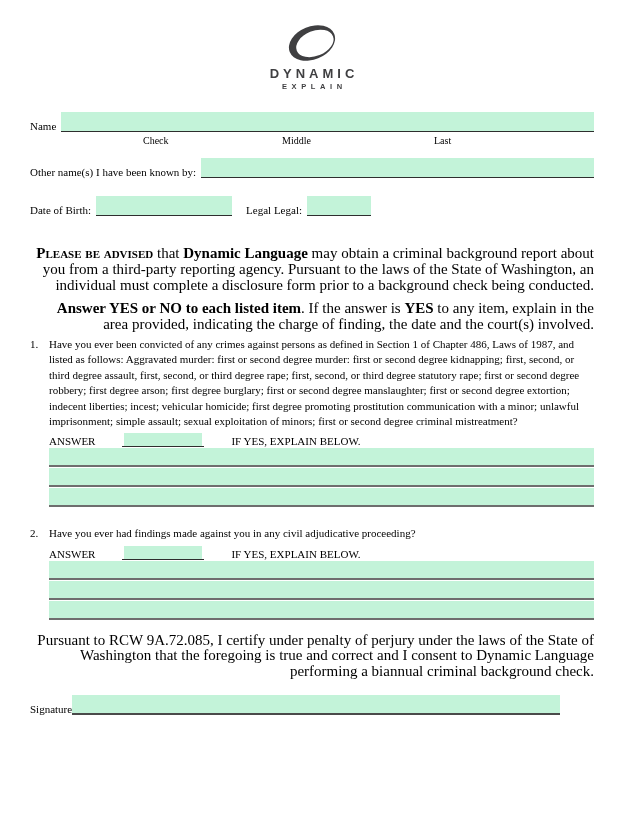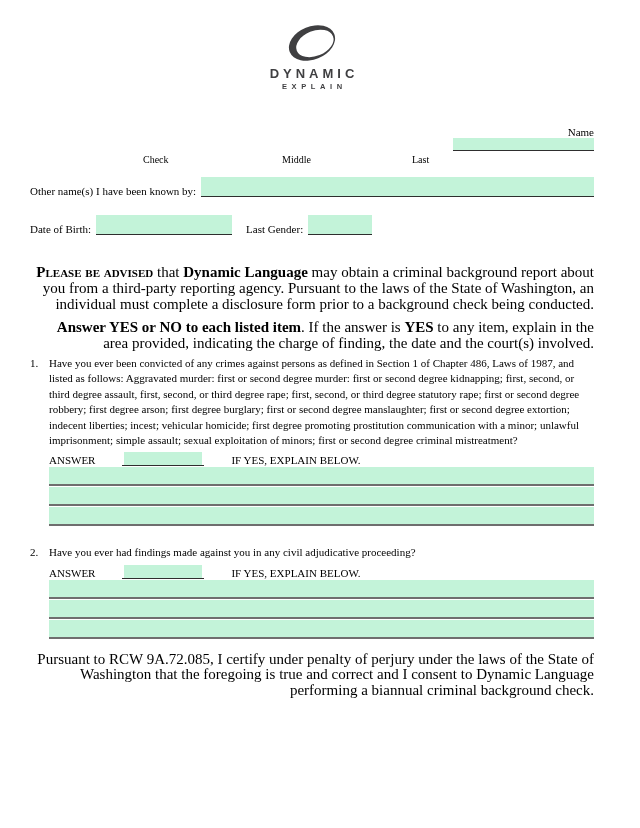--- a/index.html
+++ b/index.html
@@ -45,26 +45,26 @@
     background:var(--field-highlight);
     border:none;outline:none;
     border-bottom:1.5px solid var(--underline);
     height:20px;padding:0 3px;
   }
   .lbl{font-size:11px;white-space:nowrap;}
 
   .row{display:flex;align-items:flex-end;}
   .row .grow{flex:1;}
 
-  .name-row{margin-top:35px;flex-direction:column;}
+  .name-row{margin-top:21px;}
   .sub-labels{position:relative;height:13px;font-size:10px;margin-top:3px;}
   .sub-labels span{position:absolute;top:0;}
   .sub-first{left:113px;}
   .sub-middle{left:252px;}
-  .sub-last{left:382px;font-family:Liberation Serif, serif;}
+  .sub-last{left:404px;font-family:Liberation Serif, serif;}
 
   .other-row{margin-top:10px;}
   .other-row .lbl{margin-right:5px;}
 
   .dob-row{margin-top:18px;}
   .dob-input{width:136px;margin-left:5px;}
   .gender-lbl{margin-left:14px;}
   .gender-input{width:64px;margin-left:5px;}
 
   
@@ -142,21 +142,21 @@
   </div>
 
   <div class="row other-row">
     <span class="lbl">Other name(s) I have been known by:</span>
     <input type="text" class="hl-input grow" value="" style="">
   </div>
 
   <div class="row dob-row">
     <span class="lbl">Date of Birth:</span>
     <input type="text" class="hl-input dob-input" value="" style="">
-    <span class="lbl gender-lbl">Last Gender:</span>
+    <span class="lbl gender-lbl">Legal Legal:</span>
     <input type="text" class="hl-input gender-input" value="" style="">
   </div>
 
   <p class="para advisory"><span class="smallcaps">Please be advised</span><span> that </span><span class="b">Dynamic Language</span><span> may obtain a criminal background report about you from a third-party reporting agency. Pursuant to the laws of the State of Washington, an individual must complete a disclosure form prior to a background check being conducted.</span></p>
 
   <p class="para instructions"><span class="b">Answer YES or NO to each listed item</span><span>. If the answer is </span><span class="b">YES</span><span> to any item, explain in the area provided, indicating the charge of finding, the date and the court(s) involved.</span></p>
 
   <div class="question">
     <span class="q-num">1.</span>
     <span class="q-text">Have you ever been convicted of any crimes against persons as defined in Section 1 of Chapter 486, Laws of 1987, and listed as follows: Aggravated murder: first or second degree murder: first or second degree kidnapping; first, second, or third degree assault, first, second, or third degree rape; first, second, or third degree statutory rape; first or second degree robbery; first degree arson; first degree burglary; first or second degree manslaughter; first or second degree extortion; indecent liberties; incest; vehicular homicide; first degree promoting prostitution communication with a minor; unlawful imprisonment; simple assault; sexual exploitation of minors; first or second degree criminal mistreatment?</span>
@@ -186,15 +186,19 @@
     <span>IF YES, EXPLAIN BELOW.</span>
   </div>
   <div class="exp-block">
     <input type="text" class="exp-row" value="" style="">
     <input type="text" class="exp-row" value="" style="">
     <input type="text" class="exp-row" value="" style="">
   </div>
 
   <p class="para certification">Pursuant to RCW 9A.72.085, I certify under penalty of perjury under the laws of the State of Washington that the foregoing is true and correct and I consent to Dynamic Language performing a biannual criminal background check.</p>
 
+  <div class="row sig-row">
+    <span class="lbl">Signature</span>
+    <input type="text" class="hl-input grow" value="" style="">
+  </div>
 
 
 </div>
 
 </body></html>

